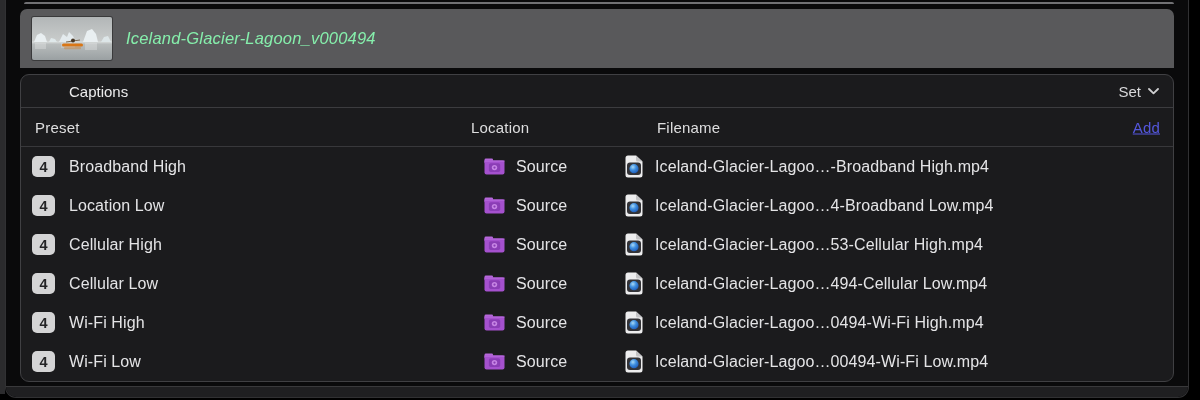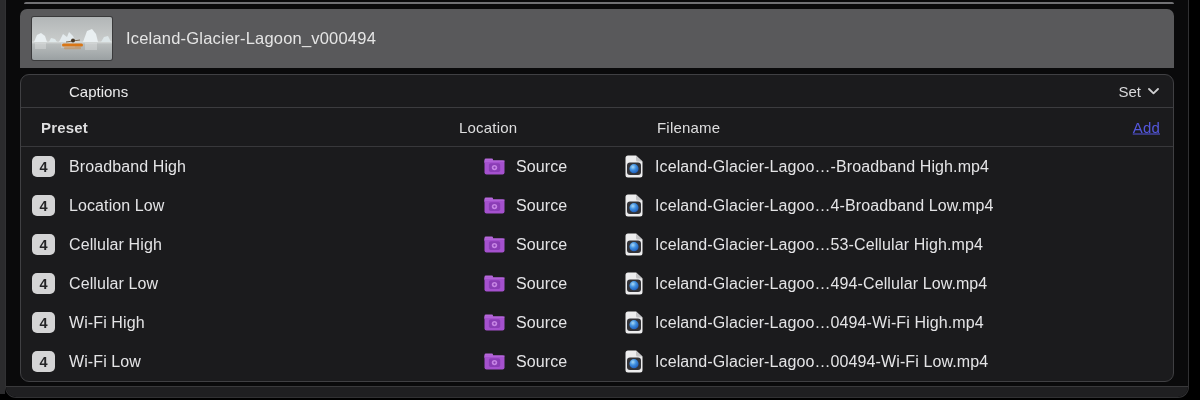--- a/index.html
+++ b/index.html
@@ -15,37 +15,37 @@
 
   .top-divider { position:absolute; top:2px; left:18px; right:14px; height:2px;
     background:#717174; border-radius:2px 2px 0 0; }
 
   
   .job-header { position:absolute; left:14px; right:14px; top:9px; height:59px;
     background:#59595b; border-radius:7px 7px 0 0; display:flex; align-items:center; }
   .thumb { position:absolute; left:12px; top:8px; width:80px; height:43px;
     border-radius:2px; overflow:hidden; box-shadow:0 0 0 1px rgba(0,0,0,.35); }
   .job-title { position:absolute; left:106px; top:0; height:100%; display:flex;
-    align-items:center; color:#e5e5e5; font-size:16.5px; letter-spacing:.2px; }
+    align-items:center; color:#86efac; font-size:16.5px; letter-spacing:.2px;font-style:italic; }
 
   
   .panel { position:absolute; left:14px; right:14px; top:74px; height:308px;
     background:#1b1b1d; border:1px solid #404043; border-radius:9px; overflow:hidden; }
 
   .captions-bar { position:relative; height:33px; border-bottom:1px solid #3c3c3f;
     display:flex; align-items:center; }
   .captions-label { position:absolute; left:16px; color:#ebebec; font-size:15px;margin-left:32px; }
   .set-dropdown { position:absolute; right:14px; display:flex; align-items:center;
     gap:7px; color:#d8d8da; font-size:15px; cursor:default; }
 
   .table-header { position:relative; height:39px; border-bottom:1px solid #38383b; }
   .table-header span { position:absolute; top:50%; transform:translateY(-50%);
     color:#dededf; font-size:15px; letter-spacing:.2px; }
-  .h-preset   { left:20px;font-weight:bold; }
-  .h-location { left:438px; }
+  .h-preset   { left:14px; }
+  .h-location { left:450px; }
   .h-filename { left:636px; }
   .h-add { left:auto !important; right:13px; color:#5457dd !important; cursor:pointer;text-decoration:underline; }
 
   .rows { position:relative; }
   .row { position:relative; height:39px; }
   .cell { position:absolute; top:0; height:100%; display:flex; align-items:center;
     color:#e4e4e6; font-size:16px; letter-spacing:.1px; white-space:nowrap; }
   .cell-preset   { left:11px; gap:14px; }
   .cell-location { left:463px; gap:11px; }
   .cell-filename { left:603px; gap:12px; }

